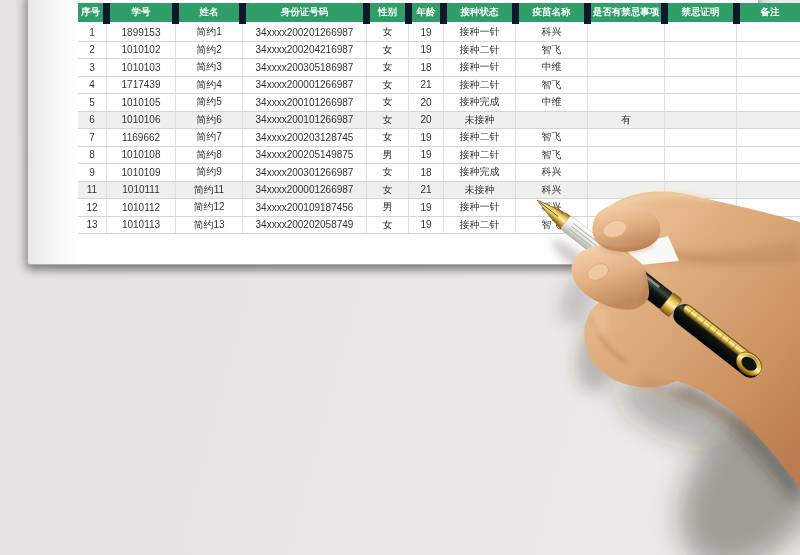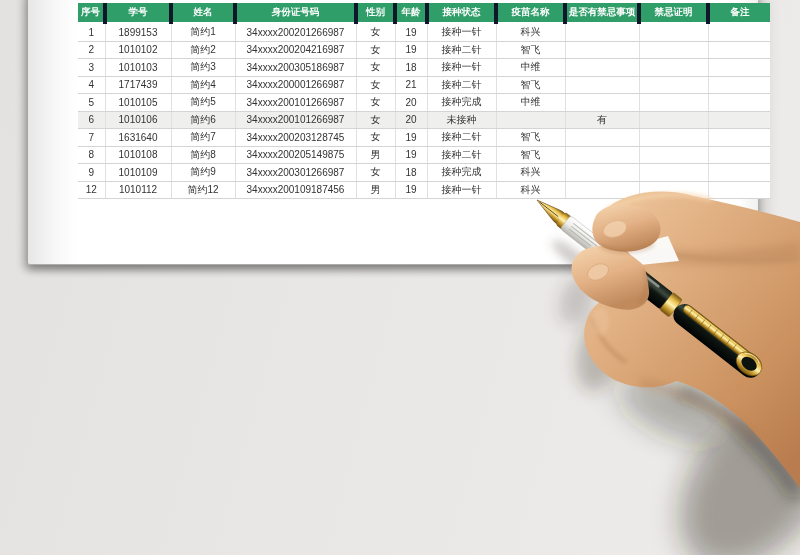--- a/index.html
+++ b/index.html
@@ -19,21 +19,21 @@
   .paper .shade-right{position:absolute;right:0;top:0;bottom:0;width:20px;
     background:linear-gradient(to left,rgba(110,110,108,.10),rgba(110,110,108,0));}
   
   table.sheet{
     position:absolute;left:50px;top:13px;width:652px;
     border-collapse:collapse;table-layout:fixed;
   }
   table.sheet th{
     background:#2f9e68;color:#ffffff;font-weight:bold;font-size:9.5px;
     height:19px;padding:0;text-align:center;white-space:nowrap;
-    border-right:4px solid #0f172a;border-bottom:2px solid #ffffff;
+    border-right:7px solid #0f172a;border-bottom:2px solid #ffffff;
   }
   table.sheet th:last-child{border-right:none;margin-top:22px;}
   table.sheet td{
     font-size:10px;color:#333333;height:16.5px;padding:0;text-align:center;
     white-space:nowrap;background:#ffffff;
     border-right:1px solid #e0e0e0;border-bottom:1px solid #d4d4d4;
   }
   table.sheet td:last-child{border-right:none;}
   table.sheet tr.hl td{background:#efefee;}
   .c0{width:25px}.c1{width:62px}.c2{width:60px}.c3{width:117px}.c4{width:35px}
@@ -139,21 +139,21 @@
             <td class="c4">女</td>
             <td class="c5">20</td>
             <td class="c6">未接种</td>
             <td class="c7"></td>
             <td class="c8">有</td>
             <td class="c9"></td>
             <td class="c10"></td>
           </tr>
           <tr>
             <td class="c0">7</td>
-            <td class="c1">1631640</td>
+            <td class="c1">1169662</td>
             <td class="c2">简约7</td>
             <td class="c3">34xxxx200203128745</td>
             <td class="c4">女</td>
             <td class="c5">19</td>
             <td class="c6">接种二针</td>
             <td class="c7">智飞</td>
             <td class="c8"></td>
             <td class="c9"></td>
             <td class="c10"></td>
           </tr>
@@ -176,29 +176,55 @@
             <td class="c2">简约9</td>
             <td class="c3">34xxxx200301266987</td>
             <td class="c4">女</td>
             <td class="c5">18</td>
             <td class="c6">接种完成</td>
             <td class="c7">科兴</td>
             <td class="c8"></td>
             <td class="c9"></td>
             <td class="c10"></td>
           </tr>
+          <tr class="hl">
+            <td class="c0">11</td>
+            <td class="c1">1010111</td>
+            <td class="c2">简约11</td>
+            <td class="c3">34xxxx200001266987</td>
+            <td class="c4">女</td>
+            <td class="c5">21</td>
+            <td class="c6">未接种</td>
+            <td class="c7">科兴</td>
+            <td class="c8"></td>
+            <td class="c9"></td>
+            <td class="c10"></td>
+          </tr>
           <tr>
             <td class="c0">12</td>
             <td class="c1">1010112</td>
             <td class="c2">简约12</td>
             <td class="c3">34xxxx200109187456</td>
             <td class="c4">男</td>
             <td class="c5">19</td>
             <td class="c6">接种一针</td>
             <td class="c7">科兴</td>
+            <td class="c8"></td>
+            <td class="c9"></td>
+            <td class="c10"></td>
+          </tr>
+          <tr>
+            <td class="c0">13</td>
+            <td class="c1">1010113</td>
+            <td class="c2">简约13</td>
+            <td class="c3">34xxxx200202058749</td>
+            <td class="c4">女</td>
+            <td class="c5">19</td>
+            <td class="c6">接种二针</td>
+            <td class="c7">智飞</td>
             <td class="c8"></td>
             <td class="c9"></td>
             <td class="c10"></td>
           </tr>
         </tbody>
     </table>
   </div>
 
   <svg class="overlay" width="800" height="555" viewBox="0 0 800 555">
     <defs>

